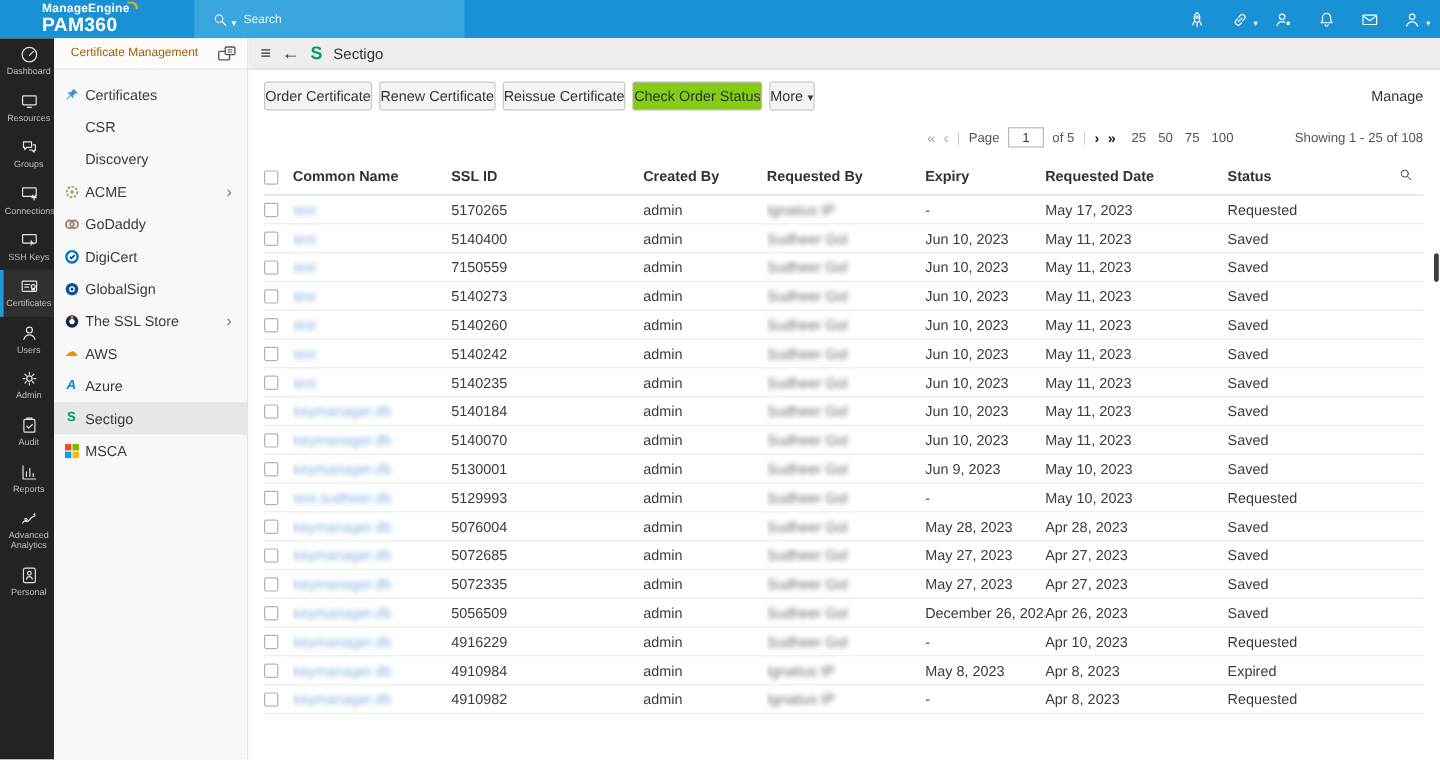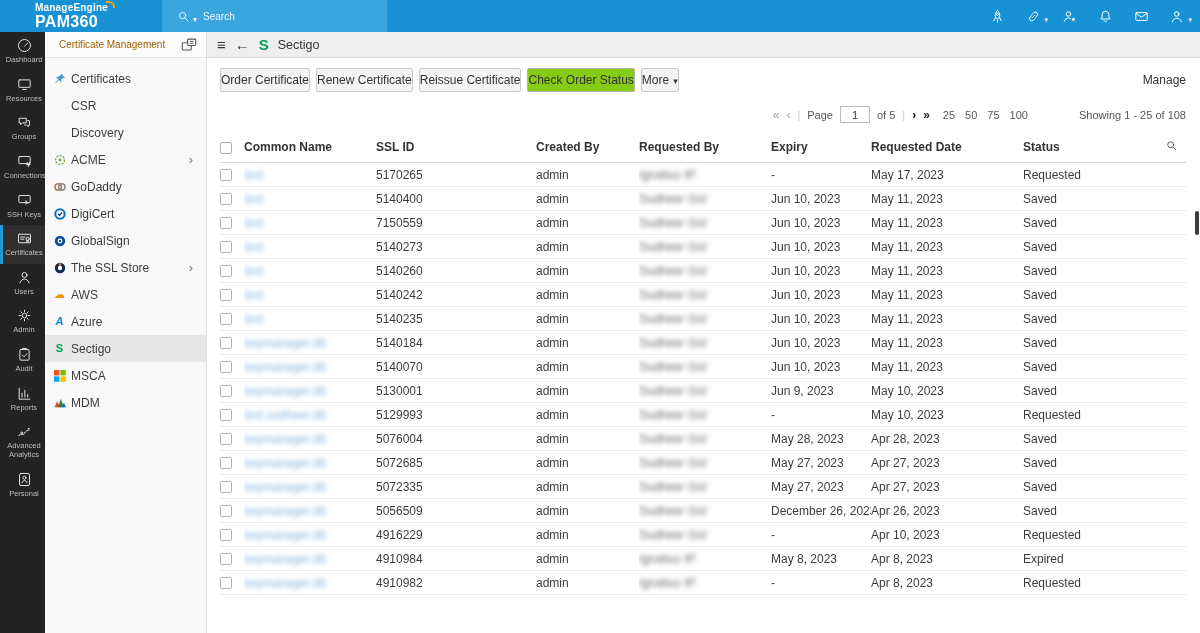--- a/index.html
+++ b/index.html
@@ -340,30 +340,20 @@
             <span class="sic">
               <svg viewBox="0 0 12 12">
                 <rect width="5.4" height="5.4" fill="#f25022"></rect>
                 <rect x="6.4" width="5.4" height="5.4" fill="#7fba00"></rect>
                 <rect y="6.4" width="5.4" height="5.4" fill="#00a4ef"></rect>
                 <rect x="6.4" y="6.4" width="5.4" height="5.4" fill="#ffb900"></rect>
               </svg>
             </span>
             <span>MSCA</span>
           </li>
-          <li class="side-item indent">
-            <span class="sic">
-              <svg viewBox="0 0 13 10">
-                <path fill="#e4452c" d="M0.5 9.5L3.5 3l3 6.5z"></path>
-                <path fill="#2e7d32" d="M4.5 9.5L7.5 0.5l3 9z"></path>
-                <path fill="#1565c0" d="M8.3 9.5l2.4-4.8 2.3 4.8z"></path>
-              </svg>
-            </span>
-            <span>MDM</span>
-          </li>
         </ul>
     </aside>
 
     <main class="main">
 
       <div class="breadcrumb">
         <span class="bc-menu">≡</span>
         <span class="bc-back">←</span>
         <span class="bc-logo">S</span>
         <span class="bc-title">Sectigo</span>

